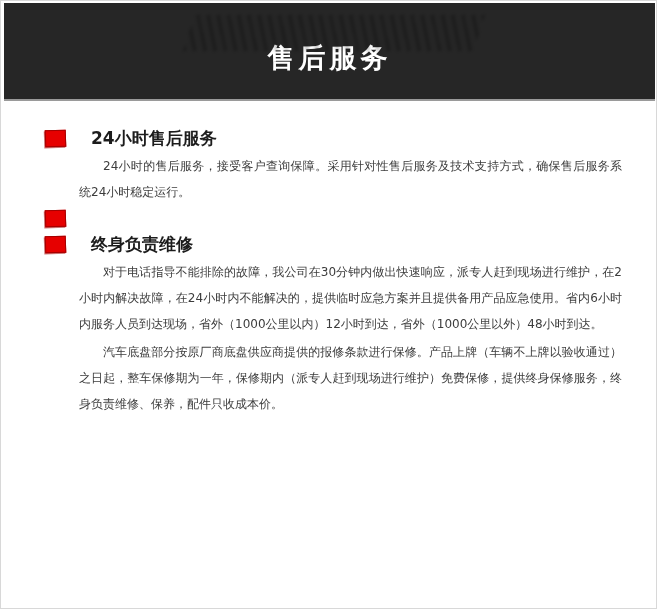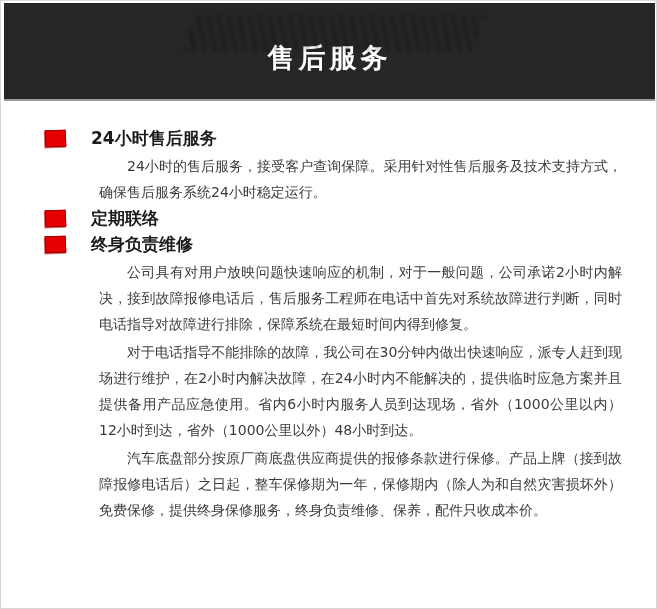--- a/index.html
+++ b/index.html
@@ -77,23 +77,23 @@
   }
   .section-heading {
     margin: 0;
     font-size: 17px;
     line-height: 22px;
     font-weight: bold;
     color: var(--heading-color, #1c1c1c);
   }
   .section-paragraph {
     margin: 0 0 2px 0;
-    padding-left: 98px;
+    padding-left: 78px;
     text-indent: 2em;
-    font-size: 14px;
+    font-size: 12px;
     line-height: 26px;
     color: var(--body-color, #3c3c3c);
     text-align: justify;
   }
 </style>
 </head>
 <body>
 
 <div class="page">
   <header class="banner">
@@ -104,28 +104,26 @@
       <section class="service-section">
         <div class="heading-row">
           <span class="bullet"></span>
           <h2 class="section-heading">24小时售后服务</h2>
         </div>
         <p class="section-paragraph">24小时的售后服务，接受客户查询保障。采用针对性售后服务及技术支持方式，确保售后服务系统24小时稳定运行。</p>
       </section>
       <section class="service-section">
         <div class="heading-row">
           <span class="bullet"></span>
-          <h2 class="section-heading">定期联络</h2>
         </div>
       </section>
       <section class="service-section">
         <div class="heading-row">
           <span class="bullet"></span>
           <h2 class="section-heading">终身负责维修</h2>
         </div>
-        <p class="section-paragraph">公司具有对用户放映问题快速响应的机制，对于一般问题，公司承诺2小时内解决，接到故障报修电话后，售后服务工程师在电话中首先对系统故障进行判断，同时电话指导对故障进行排除，保障系统在最短时间内得到修复。</p>
         <p class="section-paragraph">对于电话指导不能排除的故障，我公司在30分钟内做出快速响应，派专人赶到现场进行维护，在2小时内解决故障，在24小时内不能解决的，提供临时应急方案并且提供备用产品应急使用。省内6小时内服务人员到达现场，省外（1000公里以内）12小时到达，省外（1000公里以外）48小时到达。</p>
       </section>
       <section class="service-section">
-        <p class="section-paragraph">汽车底盘部分按原厂商底盘供应商提供的报修条款进行保修。产品上牌（接到故障报修电话后）之日起，整车保修期为一年，保修期内（除人为和自然灾害损坏外）免费保修，提供终身保修服务，终身负责维修、保养，配件只收成本价。</p>
+        <p class="section-paragraph">汽车底盘部分按原厂商底盘供应商提供的报修条款进行保修。产品上牌（车辆不上牌以验收通过）之日起，整车保修期为一年，保修期内（派专人赶到现场进行维护）免费保修，提供终身保修服务，终身负责维修、保养，配件只收成本价。</p>
       </section>
     </main>
 </div>
 
 </body></html>

